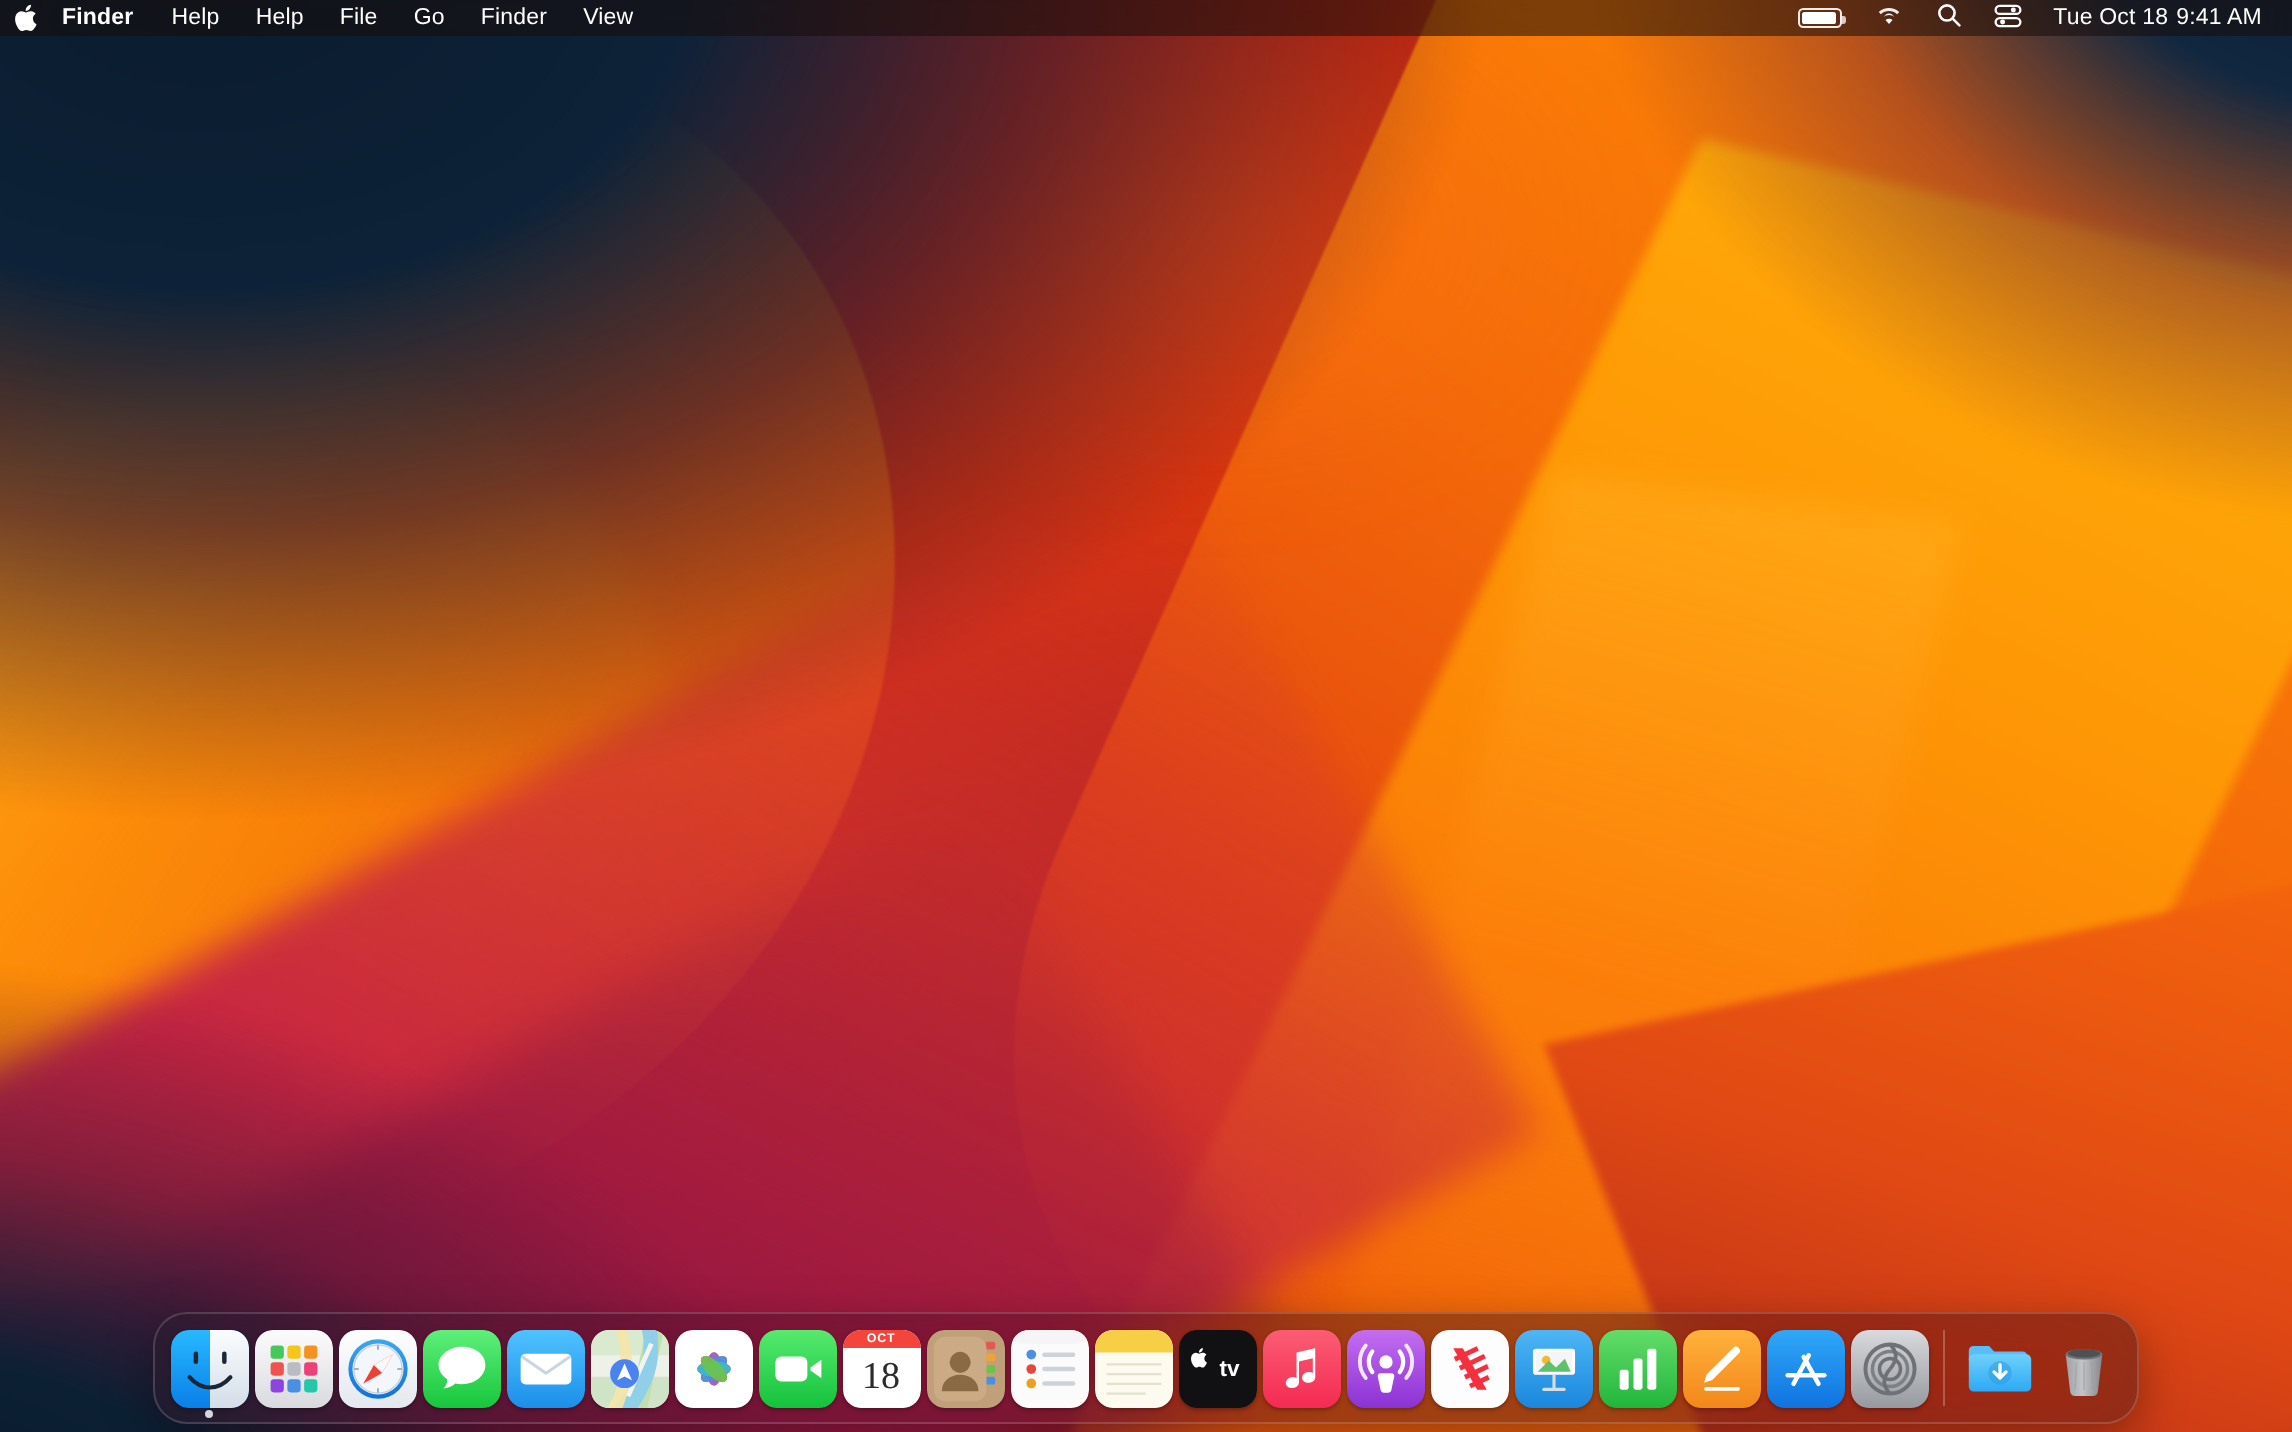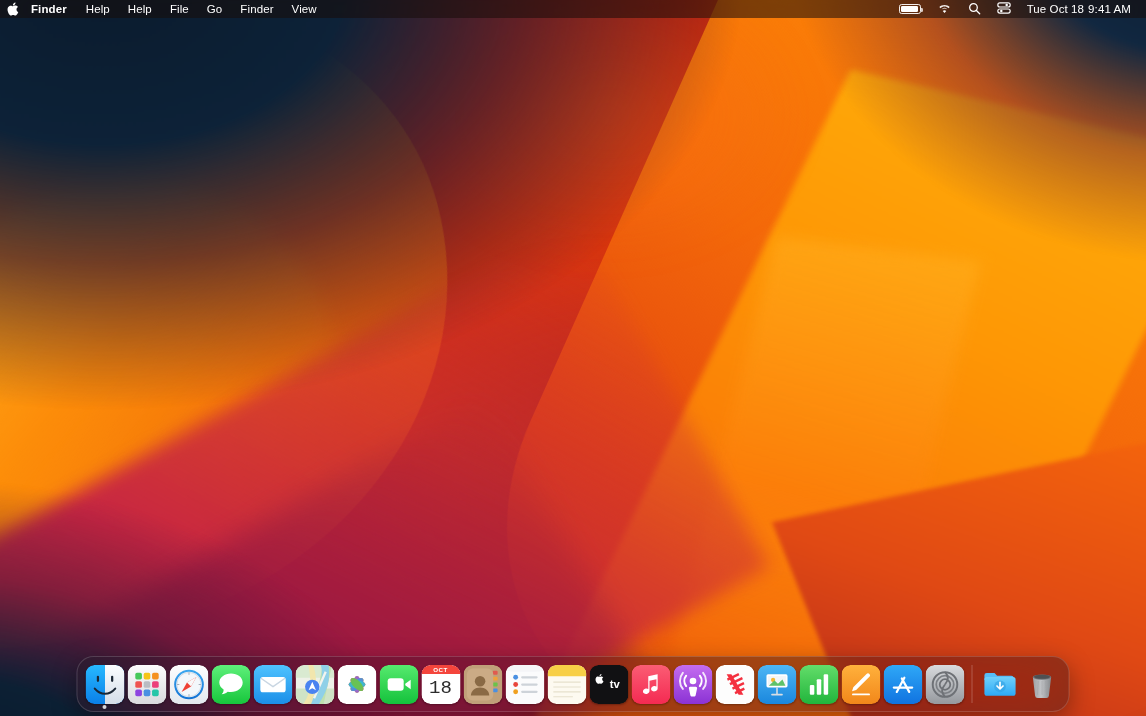--- a/index.html
+++ b/index.html
@@ -551,21 +551,21 @@
       </div>
     </div>
 
     <div class="dock-item" title="Calendar">
       <div class="dock-icon">
         <div style="width:39px;height:39px;background:#ffffff;border-radius:9px;overflow:hidden;display:flex;flex-direction:column;">
           <div style="height:9px;background:#f4453c;display:flex;align-items:center;justify-content:center;">
             <span style="color:#fff;font-size:6.2px;font-weight:bold;letter-spacing:0.4px;font-family:'Liberation Sans',sans-serif;">OCT</span>
           </div>
           <div style="flex:1;display:flex;align-items:center;justify-content:center;">
-            <span style="color:#2b2b2b;font-size:19px;font-weight:300;line-height:1;font-family:Liberation Mono, monospace;">18</span>
+            <span style="color:#2b2b2b;font-size:19px;font-weight:300;line-height:1;font-family:Liberation Serif, serif;">18</span>
           </div>
         </div>
       </div>
     </div>
 
     <div class="dock-item" title="Contacts">
       <div class="dock-icon">
         <svg width="39" height="39" viewBox="0 0 40 40">
           <defs>
             <linearGradient id="ctB" x1="0" y1="0" x2="0" y2="1">

